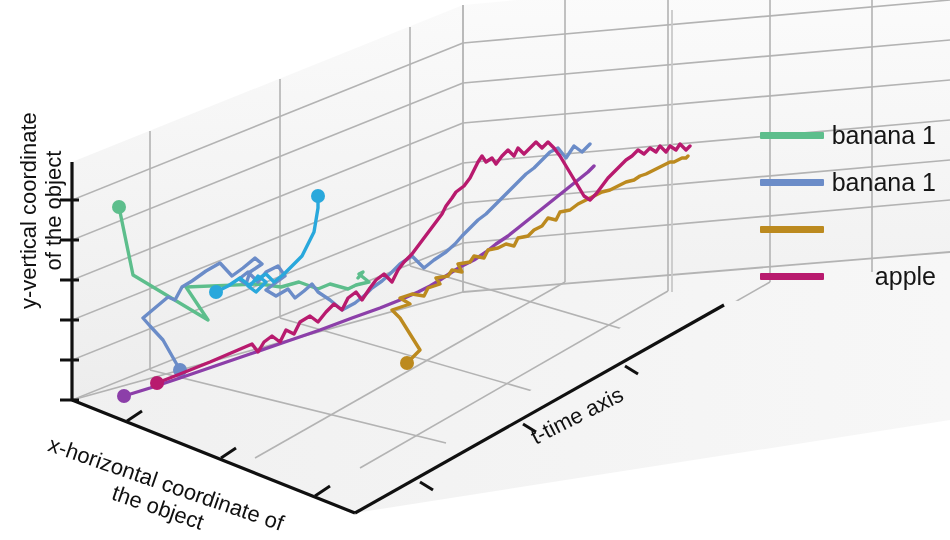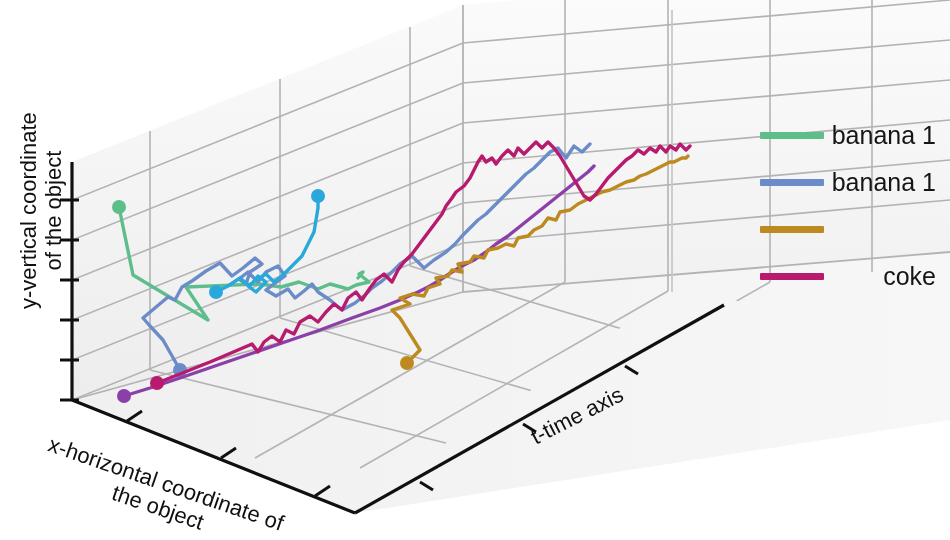--- a/index.html
+++ b/index.html
@@ -166,17 +166,17 @@
       </div>
       <div class="legend-row">
         <span class="legend-swatch" style="background: rgb(107, 140, 200);"></span>
         <span class="legend-label">banana 1</span>
       </div>
       <div class="legend-row">
         <span class="legend-swatch" style="background: rgb(188, 138, 31);"></span>
       </div>
       <div class="legend-row">
         <span class="legend-swatch" style="background: rgb(184, 26, 110);"></span>
-        <span class="legend-label">coke</span>
+        <span class="legend-label">apple</span>
       </div>
     </div>
 
 </div>
 
 </body></html>

